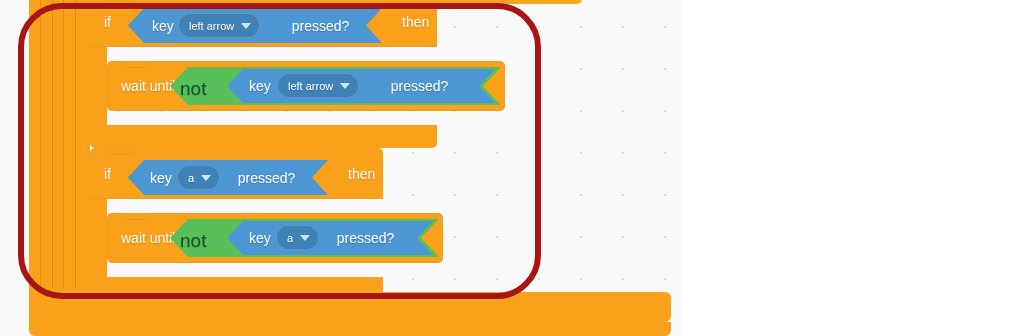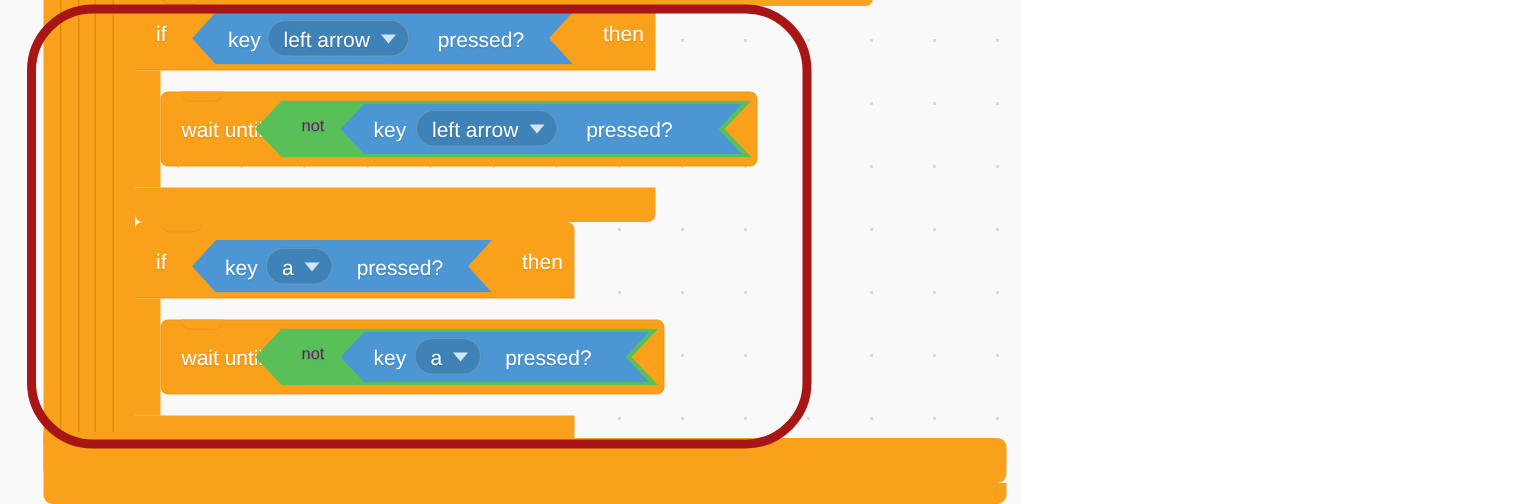--- a/index.html
+++ b/index.html
@@ -83,31 +83,31 @@
     text-shadow:0 1px 1px rgba(0,0,0,.18);
     font-family:"Liberation Sans", sans-serif;
   }
 
   
   .notwrap{
     position:absolute;height:37px;background:#59c059;
     clip-path:polygon(18px 0, 100% 0, calc(100% - 18px) 50%, 100% 100%, 18px 100%, 0 50%);
   }
   .notwrap .notlbl{
-    position:absolute;left:31px;top:11px;color:#701a75;font-size:11px;
+    position:absolute;left:10px;top:11px;color:#14532d;font-size:19px;
     text-shadow:0 1px 1px rgba(0,0,0,.18);
   }
 
   
   .ddown{
     position:absolute;height:25px;background:#3e82b8;border-radius:13px;
     display:flex;align-items:center;padding:0 9px 0 11px;gap:7px;
     box-shadow:inset 0 0 0 1px rgba(255,255,255,.18);
   }
-  .ddown .ddtxt{color:#ffffff;font-size:14px;white-space:nowrap;
+  .ddown .ddtxt{color:#ffffff;font-size:11px;white-space:nowrap;
     text-shadow:0 1px 1px rgba(0,0,0,.2);}
   .ddown .ddarrow{
     width:0;height:0;border-left:5px solid transparent;border-right:5px solid transparent;
     border-top:6px solid #cfe6f7;flex:0 0 auto;
   }
 
   
   .redbox{
     position:absolute;border:6px solid #a81515;border-radius:44px;
     box-sizing:border-box;background:transparent;pointer-events:none;

